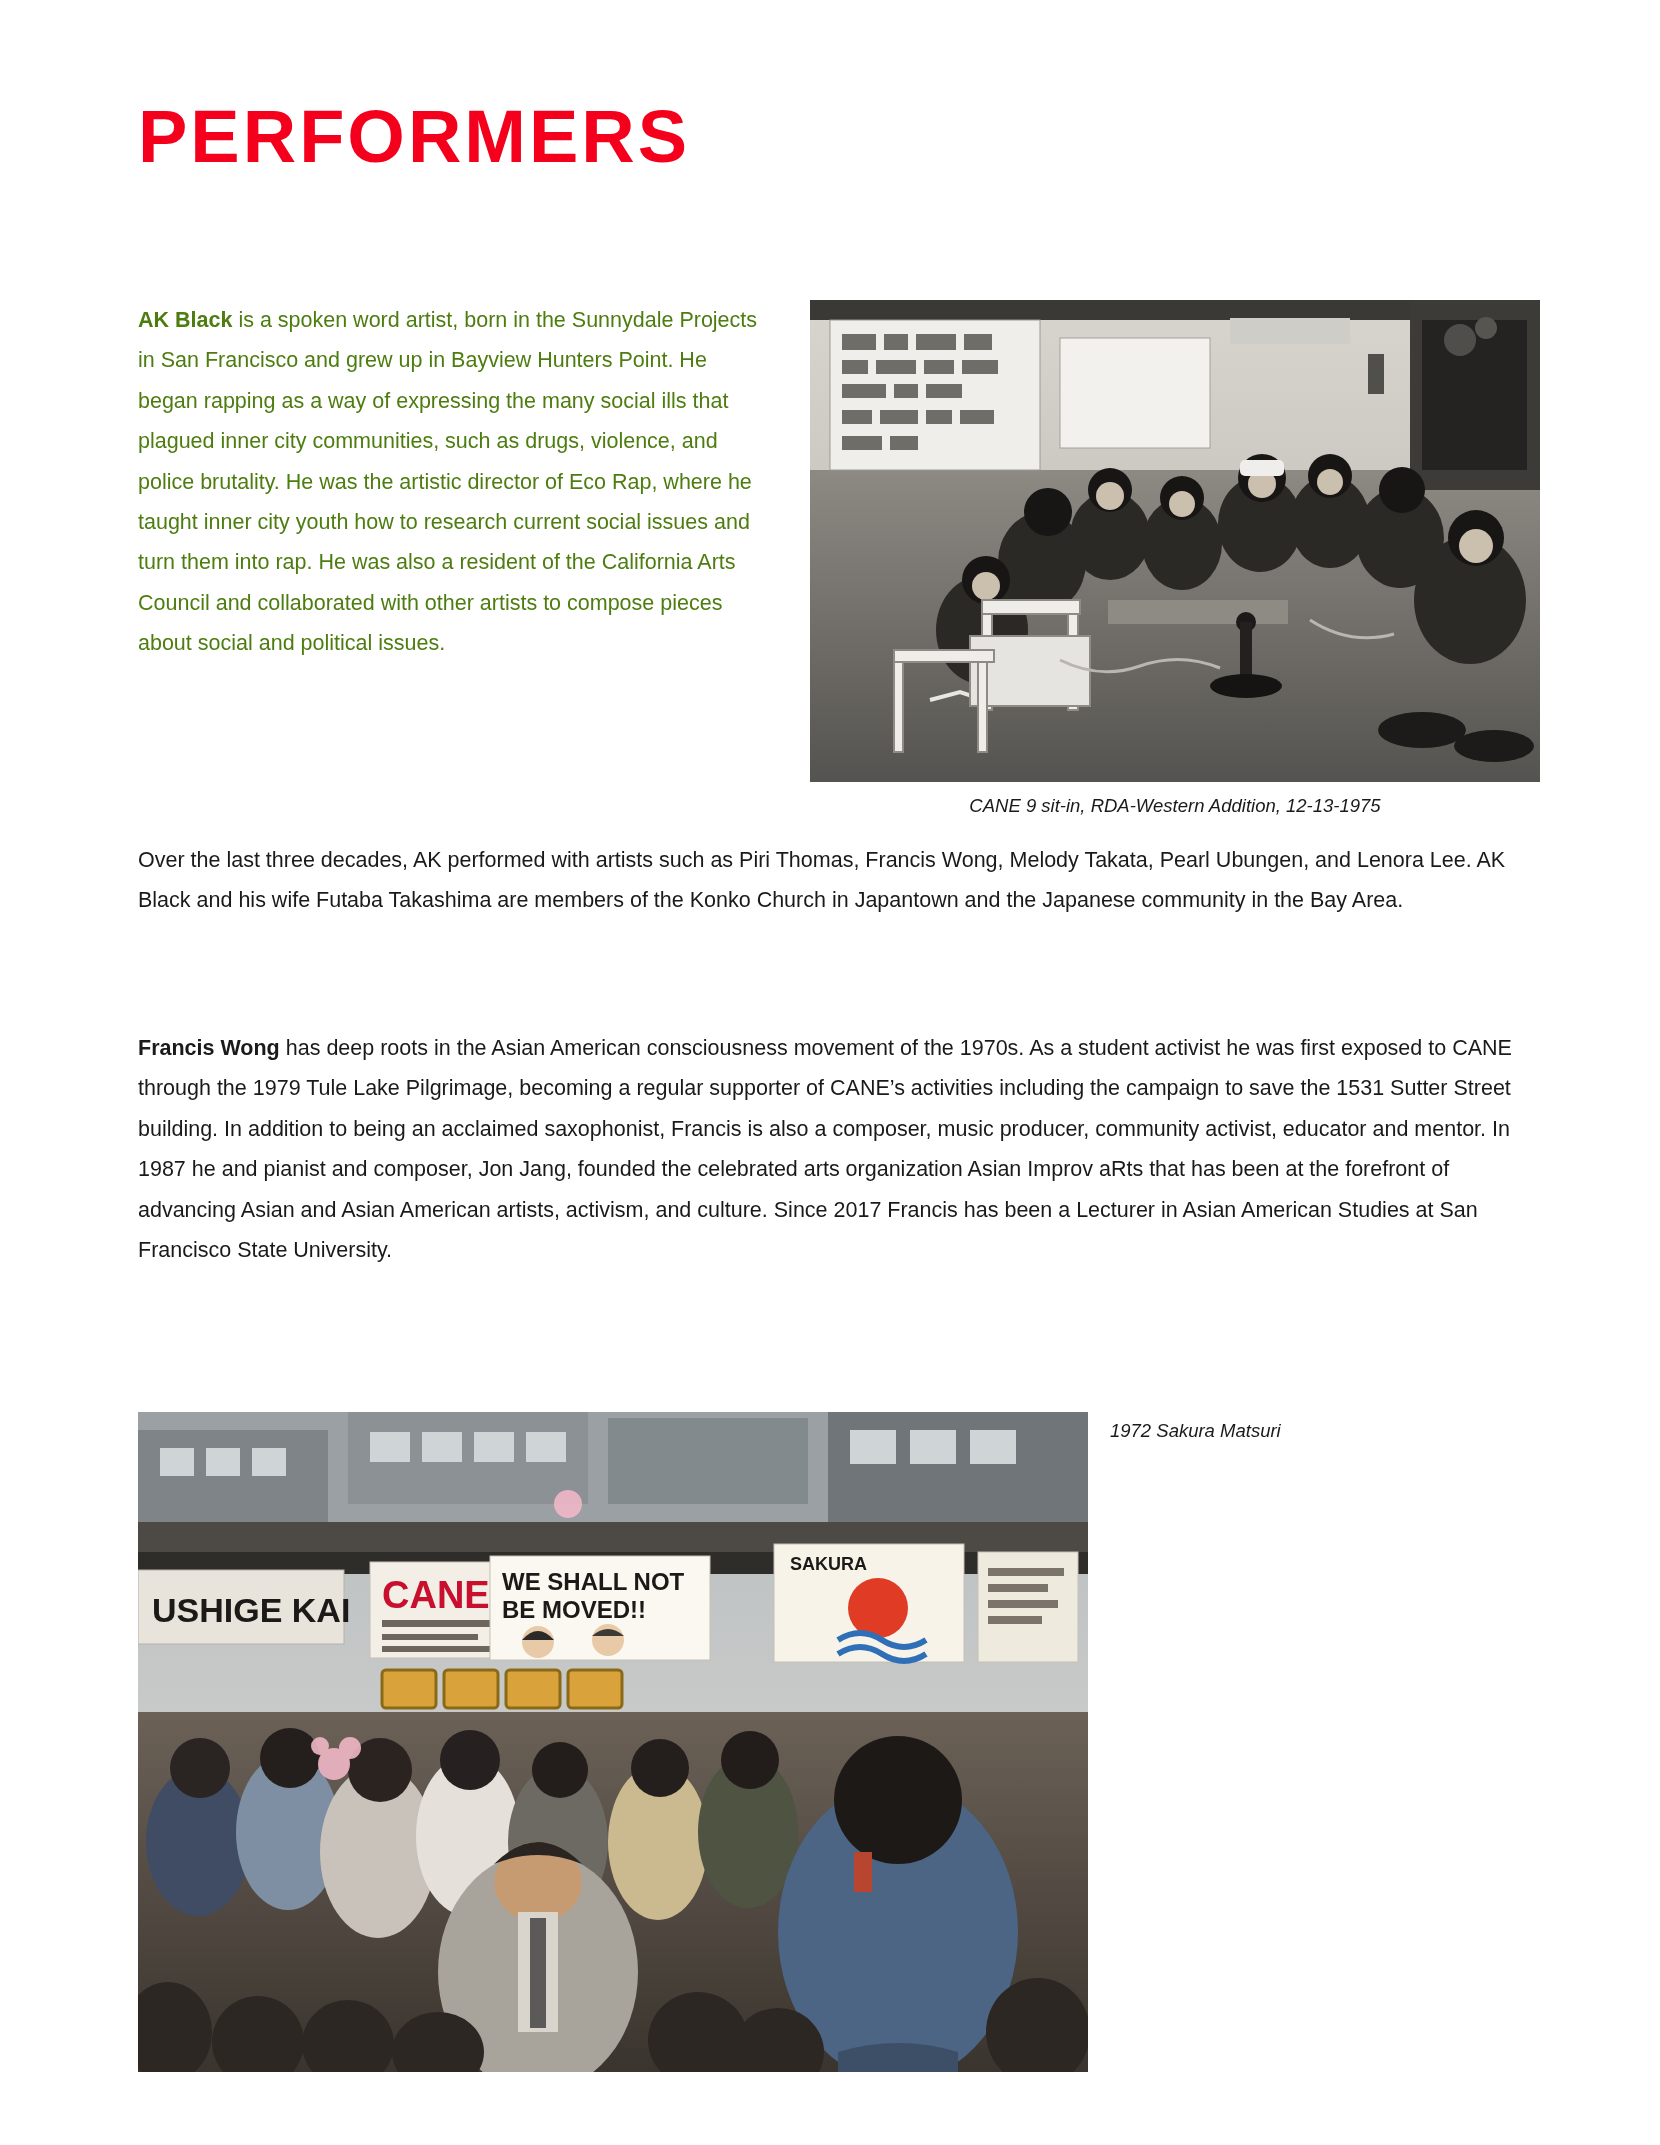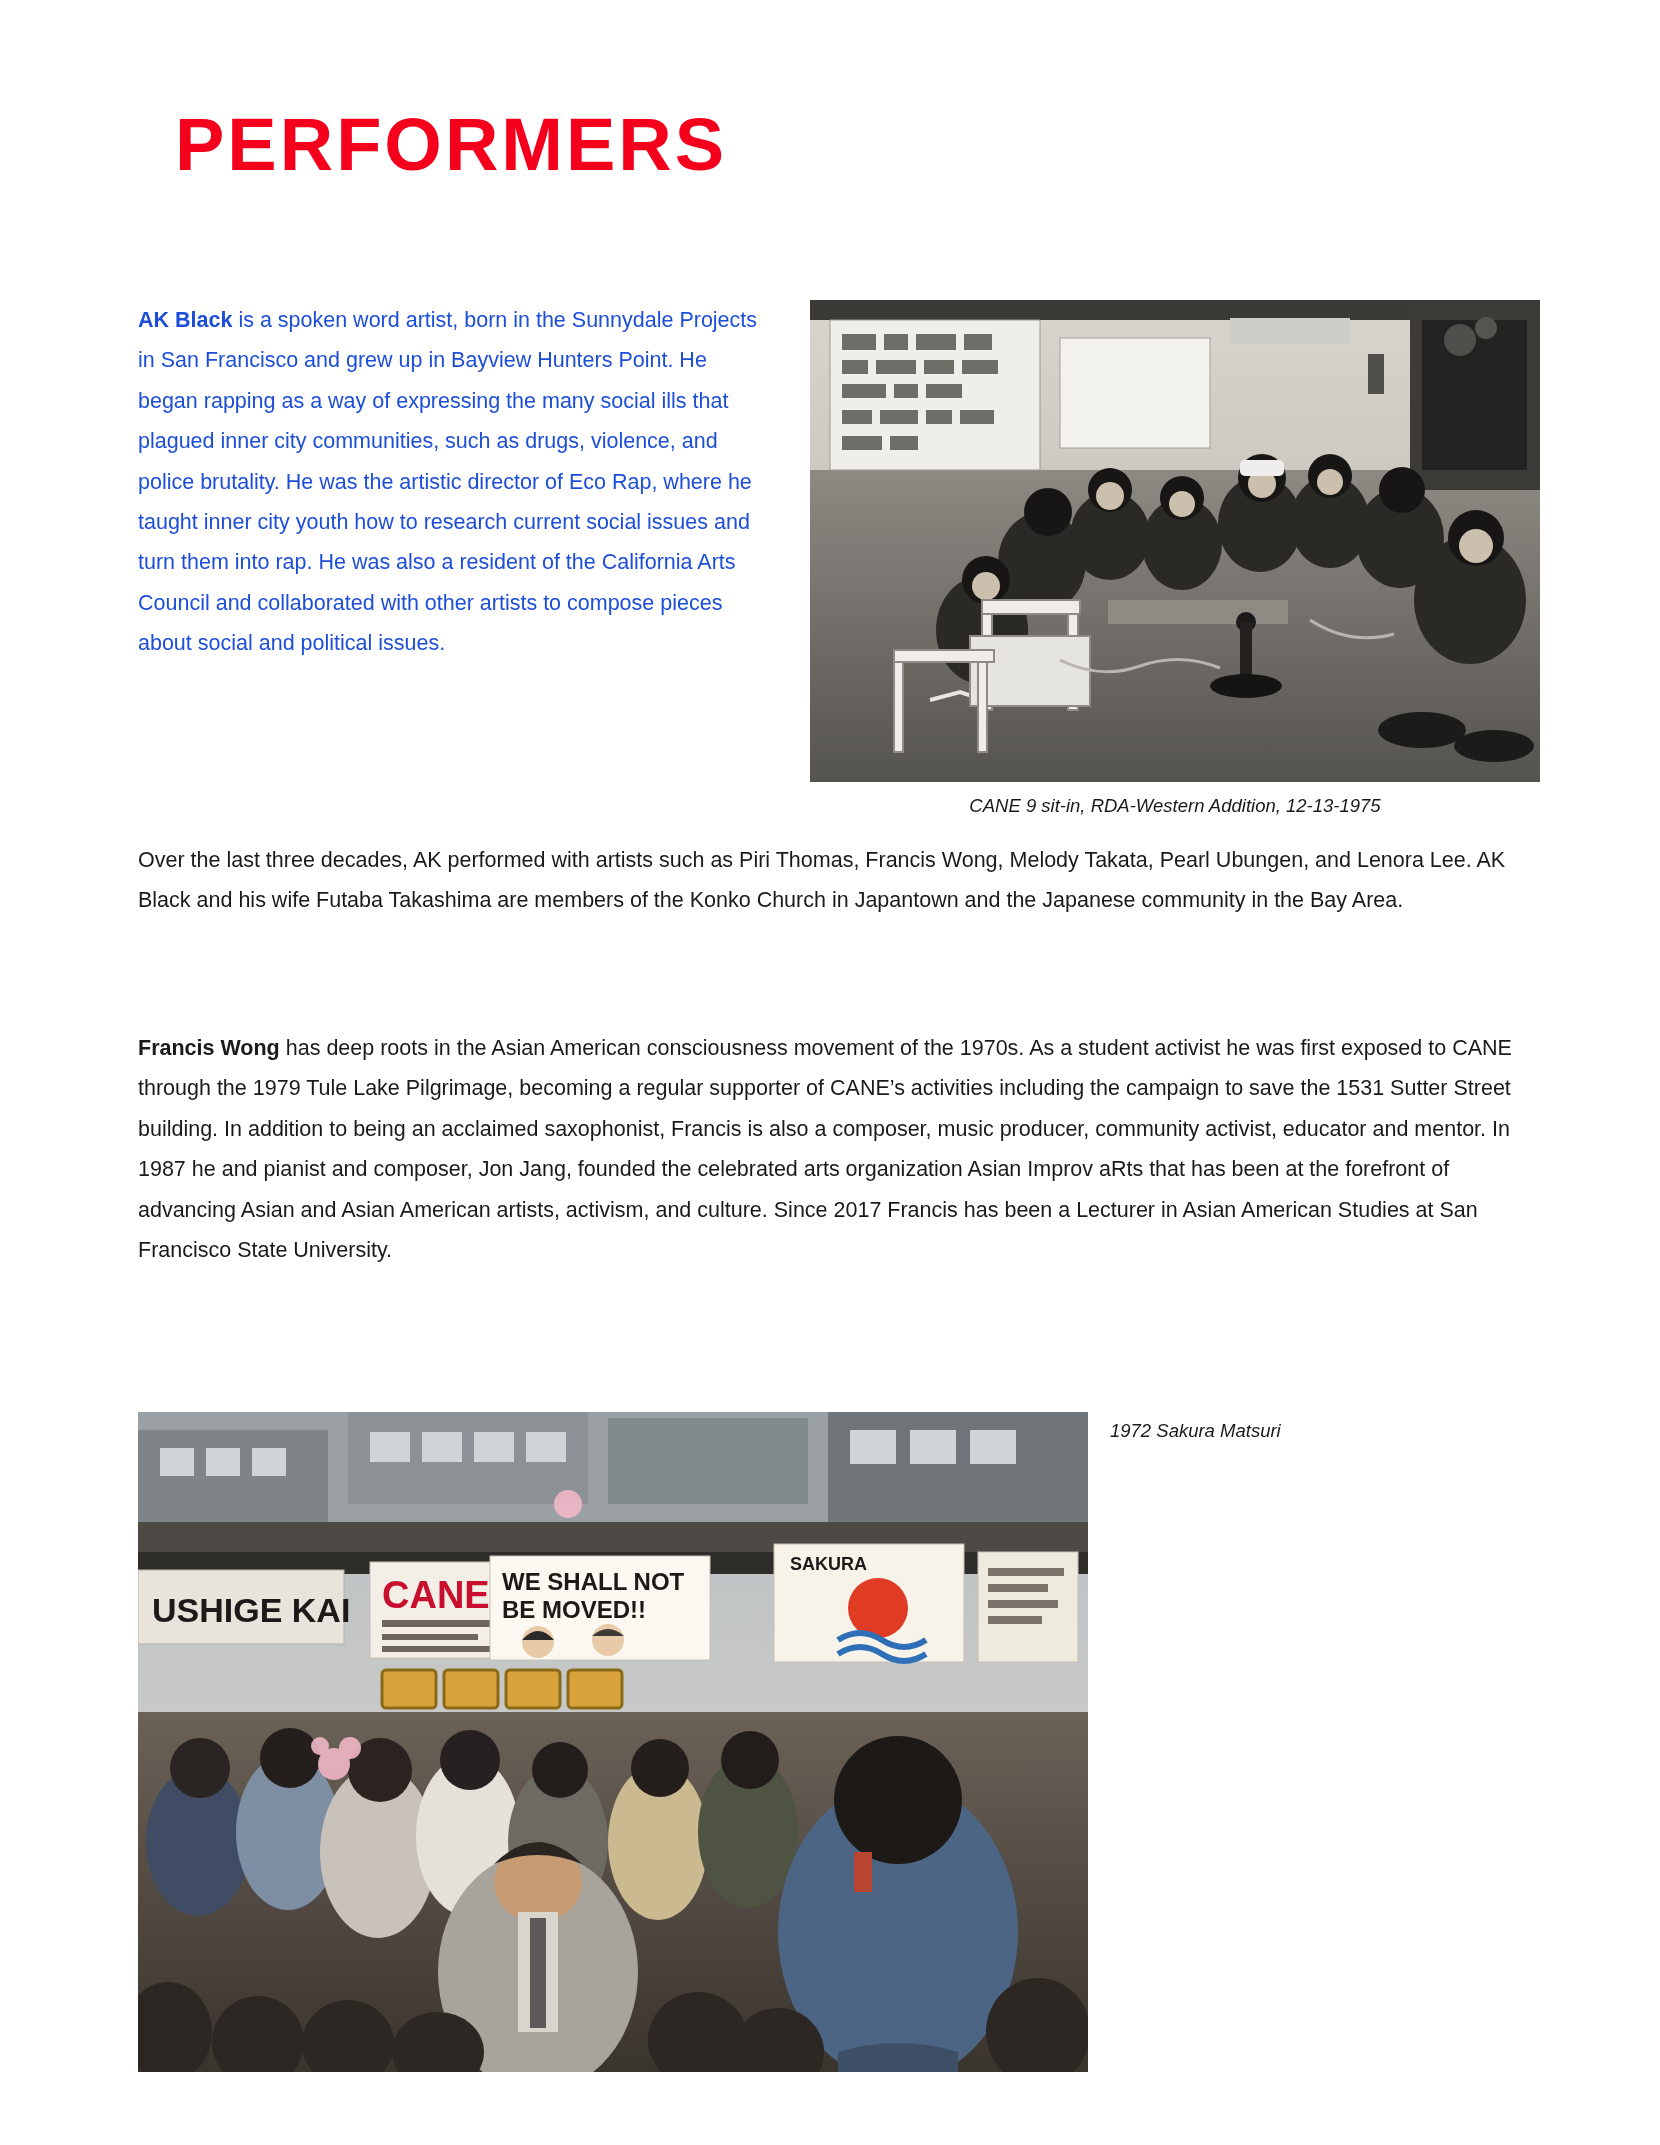--- a/index.html
+++ b/index.html
@@ -18,36 +18,35 @@
   .page {
     position: absolute;
     left: 0; top: 0;
     width: 1660px;
     height: 2145px;
     background: #ffffff;
   }
   .title {
     position: absolute;
     left: 138px;
-    top: 108px;
+    top: 100px;
     font-size: 74px;
     font-weight: bold;
     letter-spacing: 3px;
     color: #f5001c;
     line-height: 1;
-    margin-left: 37px;
   }
   .col-text {
     position: absolute;
     left: 138px;
     top: 300px;
     width: 630px;
     font-size: 21.5px;
     line-height: 1.88;
-    color: #1d4ed8;
+    color: #4d7c0f;
   }
   .col-text b, .para b {
     font-weight: bold;
   }
   .photo-bw {
     position: absolute;
     left: 810px;
     top: 300px;
     width: 730px;
     height: 482px;

